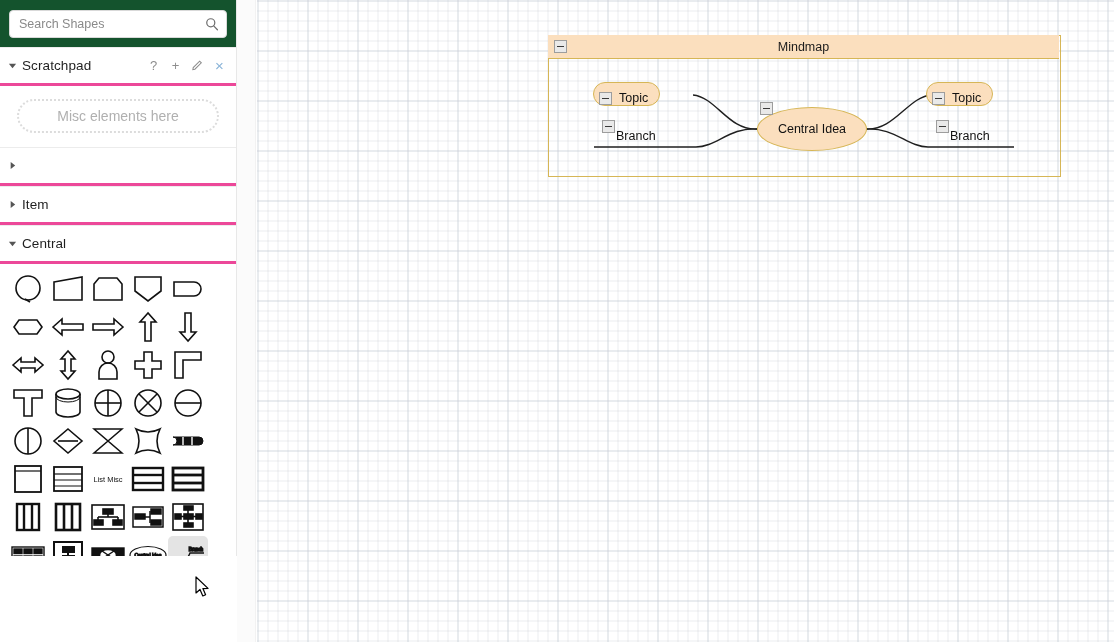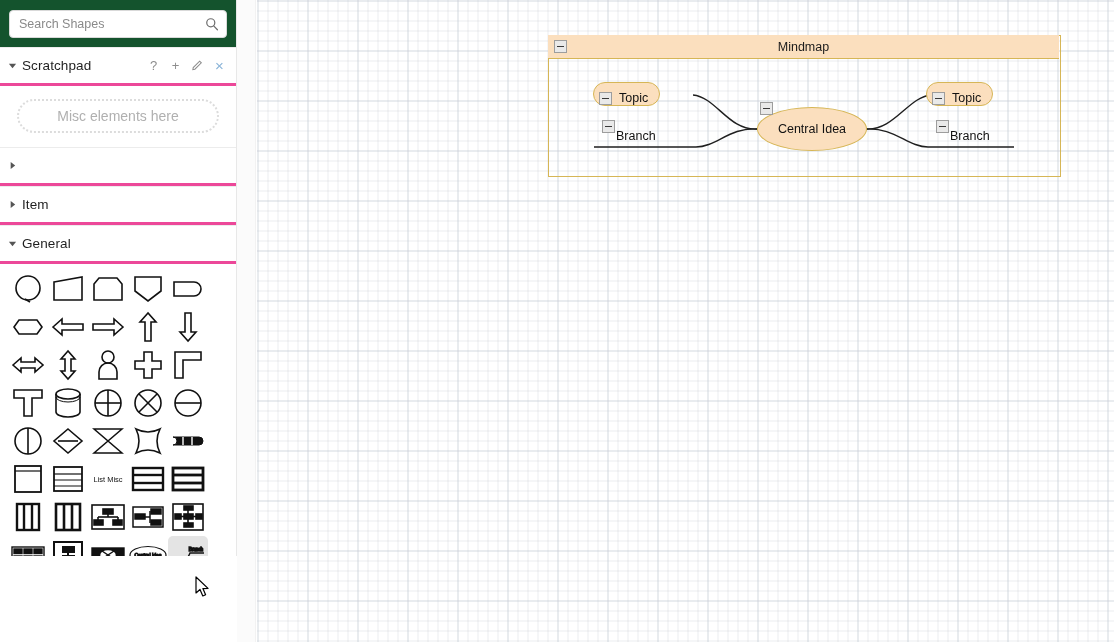--- a/index.html
+++ b/index.html
@@ -263,21 +263,21 @@
       </span>
       <span class="sec-title">Item</span>
     </div>
 
     <div class="sec-head">
       <span class="tri">
         <svg viewBox="0 0 10 10" width="9" height="9">
             <polygon points="1,3 9,3 5,8" fill="#555"></polygon>
           </svg>
       </span>
-      <span class="sec-title">General</span>
+      <span class="sec-title">Central</span>
     </div>
 
     <div class="palette">
 
       <div class="prow">
         <div class="pcell">
           <svg width="30" height="30" viewBox="0 0 30 30" fill="none" stroke="#111" stroke-width="1.6">
             <circle cx="15" cy="14" r="12"></circle>
               <line x1="12" y1="25" x2="17" y2="28"></line>
           </svg>

